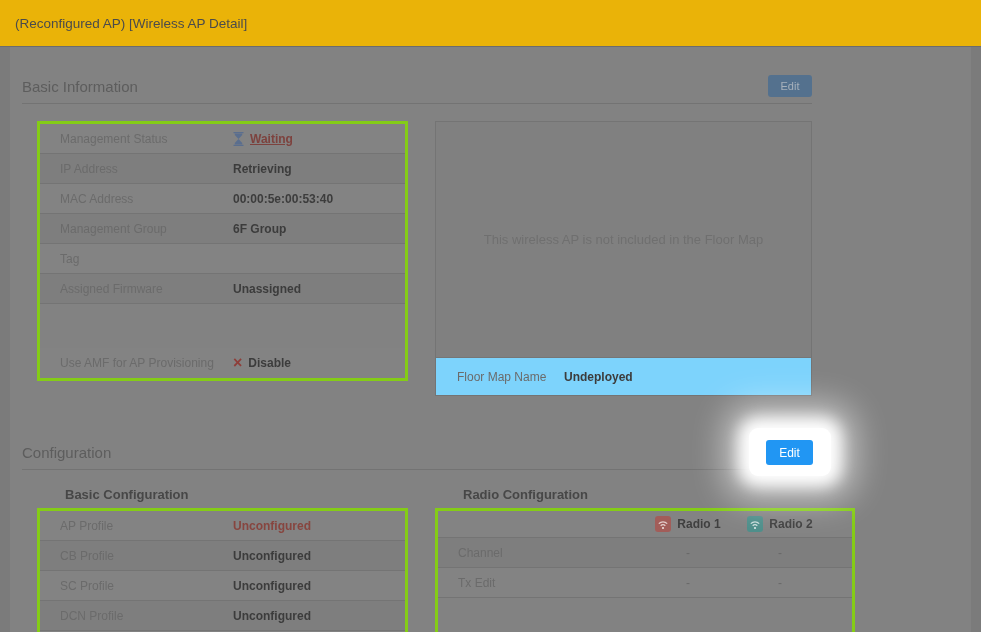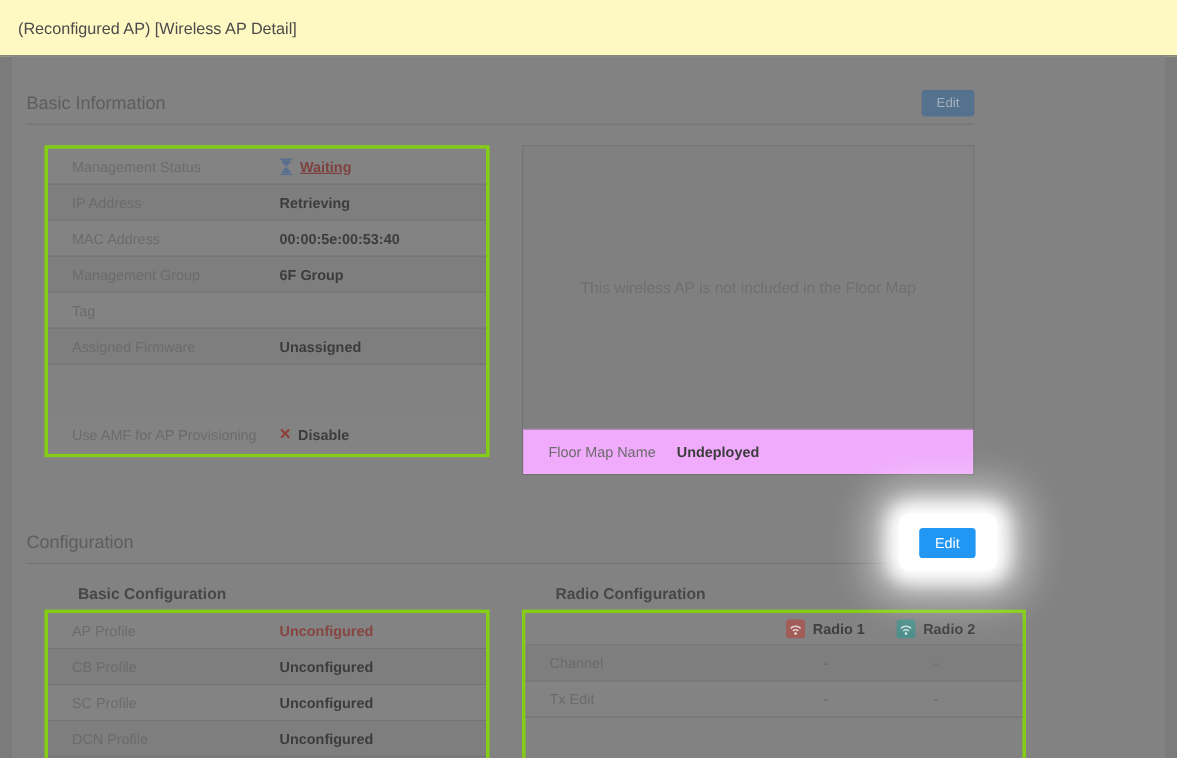--- a/index.html
+++ b/index.html
@@ -1,20 +1,20 @@
 <!DOCTYPE html>
 <html><head>
 <meta charset="utf-8">
 <style>
   *{margin:0;padding:0;box-sizing:border-box;}
   html,body{width:981px;height:632px;overflow:hidden;}
   body{position:relative;background:#7b7b7b;font-family:"Liberation Sans",sans-serif;}
 
   
-  .topbar{position:absolute;left:0;top:0;width:981px;height:47px;background:#fef9c3;
+  .topbar{position:absolute;left:0;top:0;width:981px;height:47px;background:#eab308;
           border-bottom:1px solid #6c6c6c;display:flex;align-items:center;padding-left:15px;}
   .topbar-title{font-size:13.5px;color:#4b4b4b;}
 
   
   .card{position:absolute;left:10px;top:47px;width:961px;height:585px;background:#828282;overflow:hidden;}
 
   .section-h{position:absolute;font-size:15px;color:#5d5d5d;}
   .rule{position:absolute;height:1px;background:#737373;}
   .sub-h{position:absolute;font-size:13px;font-weight:bold;color:#474747;margin-left:28px;}
 
@@ -34,21 +34,21 @@
   .tlabel{width:193px;padding-left:20px;font-size:12px;color:#6b6b6b;flex-shrink:0;}
   .tval{font-size:12px;font-weight:bold;color:#3c3c3c;display:flex;align-items:center;gap:6px;}
   .red-text{color:#87453f !important;}
   .link-red{color:#7d423e;font-weight:bold;text-decoration:underline;cursor:pointer;}
   .x-glyph{color:#8e3e39;font-size:16px;font-weight:bold;line-height:1;}
 
   
   .floor-panel{position:absolute;left:425px;top:74px;width:377px;height:275px;border:1px solid #747474;background:#808080;}
   .floor-msg{position:absolute;left:0;right:0;top:0;bottom:38px;display:flex;align-items:center;justify-content:center;
              font-size:13px;color:#6f6f6f;}
-  .floor-foot{position:absolute;left:0;right:0;bottom:0;height:38px;background:#f0abfc;border-top:1px solid #767676;
+  .floor-foot{position:absolute;left:0;right:0;bottom:0;height:38px;background:#7dd3fc;border-top:1px solid #767676;
               display:flex;align-items:center;}
   .floor-label{padding-left:21px;width:128px;font-size:12px;color:#6b6b6b;}
   .floor-value{font-size:12px;font-weight:bold;color:#3c3c3c;}
 
   
   .rcell{width:92px;display:flex;align-items:center;justify-content:center;gap:6px;flex-shrink:0;}
   .rpad{width:26px;flex-shrink:0;}
   .rlabel{flex:1;padding-left:20px;font-size:12px;color:#6b6b6b;}
   .rhead-text{font-size:12px;font-weight:bold;color:#3f3f3f;}
   .rdash{font-size:12px;color:#686868;}

